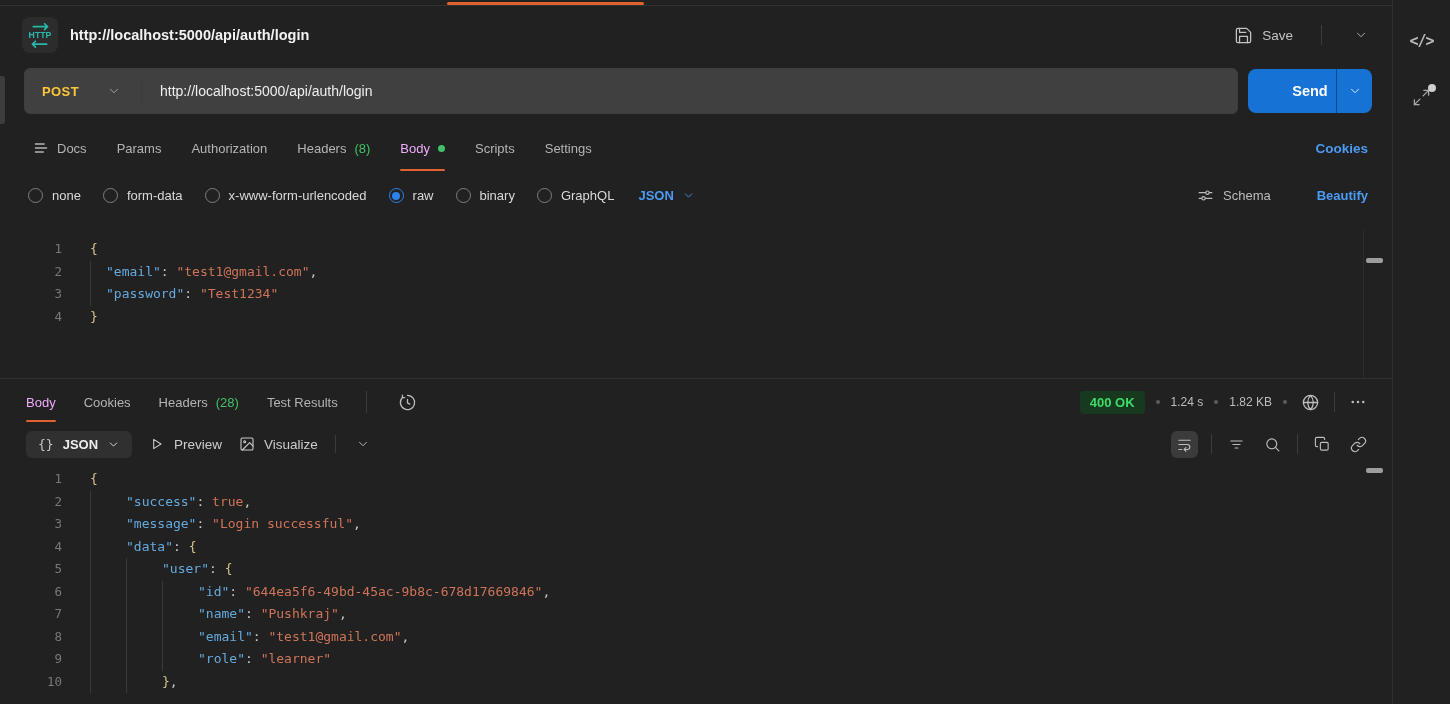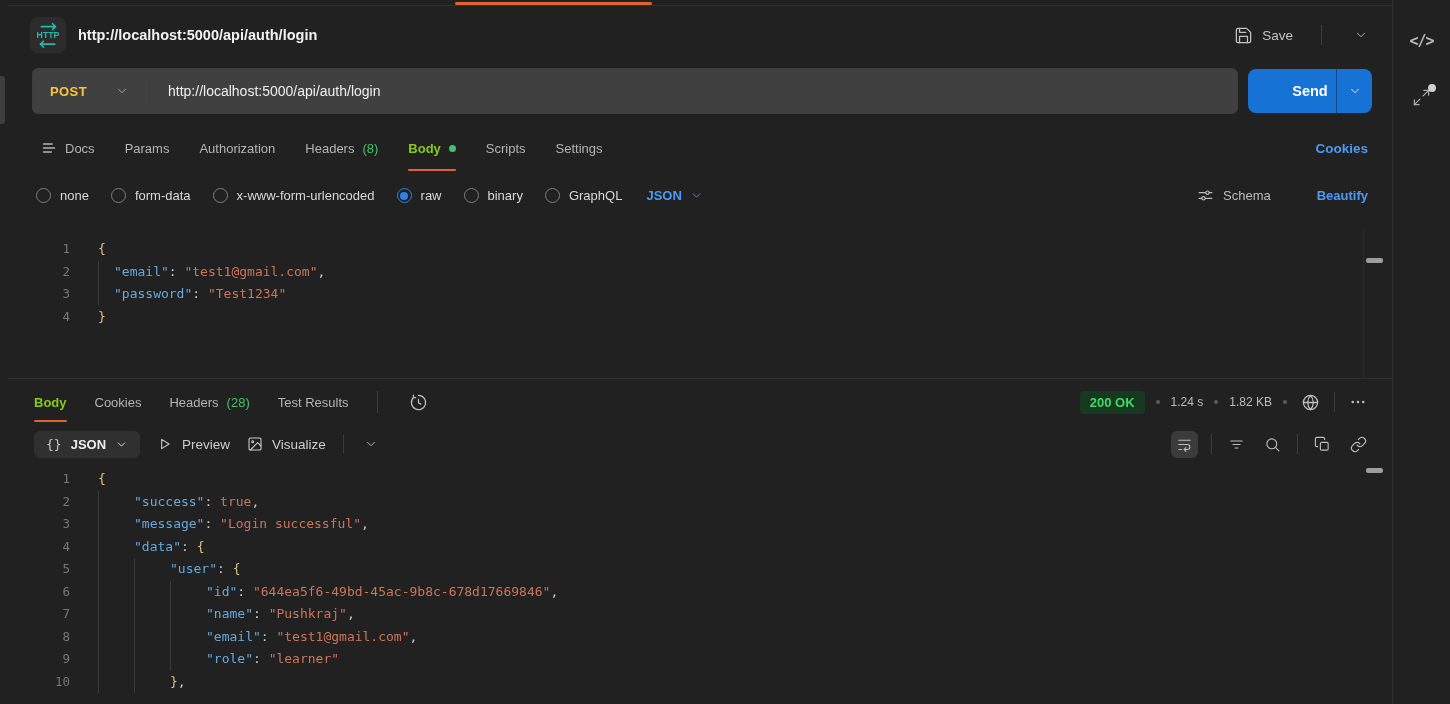--- a/index.html
+++ b/index.html
@@ -2,21 +2,21 @@
 <html style="--accent-orange: #e0622e; --method-post: #fdc637; --send-blue: #1672d4; --link-blue: #4b9bf5; --count-green: #41c268; --status-text: #3ddc68; --status-bg: #17391f; --code-key: #65aadd; --code-string: #ce7458; --code-bool: #ce7458; --code-punct: #c9c9c9; --code-brace: #d6c387; --line-number: #787878; --icon-teal: #2ab7ab;"><head>
 <meta charset="utf-8">
 <style>
   * { margin:0; padding:0; box-sizing:border-box; }
   html,body { width:1450px; height:704px; overflow:hidden; }
   body {
     background:#212121; color:#e8e8e8;
     font-family:"Liberation Sans", sans-serif; font-size:13px;
     display:flex; position:relative;
   }
-  .main { flex:1; min-width:0; display:flex; flex-direction:column;margin-left:8px; }
+  .main { flex:1; min-width:0; display:flex; flex-direction:column; }
   svg { display:block; }
   .icn { fill:none; stroke:currentColor; stroke-width:1.6; stroke-linecap:round; stroke-linejoin:round; }
   .vdiv { width:1px; background:#3c3c3c; align-self:center; }
 
   
   .top-strip { height:6px; border-bottom:1px solid #313131; position:relative; flex:none; }
   .tab-indicator { position:absolute; left:447px; top:2px; width:197px; height:3px; background:var(--accent-orange); border-radius:2px; }
 
   
   .header { height:58px; flex:none; display:flex; align-items:center; padding:0 20px 0 22px; gap:12px; }
@@ -40,21 +40,21 @@
   .url-bar .vdiv { height:28px; margin-left:20px; }
   .url-text { padding-left:18px; font-size:14px; color:#eeeeee; flex:1; }
   .send-btn { width:124px; height:44px; flex:none; background:var(--send-blue); border-radius:8px; display:flex; align-items:stretch; cursor:pointer; }
   .send-label { flex:1; display:flex; align-items:center; justify-content:center; color:#fff; font-weight:700; font-size:14.5px;padding-left:36px; }
   .send-chev { width:36px; border-left:1px solid rgba(10,40,80,.55); display:flex; align-items:center; justify-content:center; color:#e8f1ff; }
   .left-handle { position:absolute; left:0; top:76px; width:5px; height:48px; background:#3d3d3d; border-radius:0 3px 3px 0; }
 
   
   .tabs-row { height:52px; flex:none; display:flex; align-items:center; padding:0 24px 0 33px; gap:30px; color:#b4b4b4; font-size:13px; }
   .tab { height:100%; display:flex; align-items:center; gap:8px; position:relative; cursor:pointer; white-space:nowrap; }
-  .tab.active { color:#84cc16; font-weight:700; }
+  .tab.active { color:#f0abfc; font-weight:400; }
   .tab.active::after { content:""; position:absolute; left:0; right:0; bottom:3px; height:2px; border-radius:1px; background:var(--accent-orange); }
   .count { color:var(--count-green); }
   .dot-green { width:7px; height:7px; border-radius:50%; background:var(--count-green); }
   .cookies-link { margin-left:auto; color:var(--link-blue); font-weight:600; font-size:13.5px; cursor:pointer; }
 
   
   .radio-row { height:43px; flex:none; display:flex; align-items:center; padding:0 24px 0 28px; gap:22px; color:#d9d9d9; }
   .radio { display:flex; align-items:center; gap:9px; cursor:pointer; }
   .rc { width:15px; height:15px; border:1.5px solid #7e7e7e; border-radius:50%; position:relative; flex:none; }
   .radio.sel .rc { border-color:#2f80e8; }
@@ -285,21 +285,21 @@
         </div>
       <div class="vdiv"></div>
       <span class="icon-btn">
         <svg class="icn" width="19" height="19" viewBox="0 0 24 24">
             <path d="M12 3a9 9 0 1 1-6.36 2.64"></path>
             <polyline points="5.6 2.8 5.6 5.7 8.5 5.7"></polyline>
             <polyline points="12 8 12 12.5 14.8 14"></polyline>
           </svg>
       </span>
       <div class="resp-meta">
-        <span class="status-pill">200 OK</span>
+        <span class="status-pill">400 OK</span>
         <span class="sep-dot"></span>
         <span class="meta-val">1.24 s</span>
         <span class="sep-dot"></span>
         <span class="meta-val">1.82 KB</span>
         <span class="sep-dot"></span>
         <span class="icon-btn">
           <svg class="icn" width="19" height="19" viewBox="0 0 24 24">
               <circle cx="12" cy="12" r="9"></circle>
               <line x1="3" y1="12" x2="21" y2="12"></line>
               <path d="M12 3a13.8 13.8 0 0 1 3.6 9 13.8 13.8 0 0 1-3.6 9 13.8 13.8 0 0 1-3.6-9A13.8 13.8 0 0 1 12 3z"></path>

